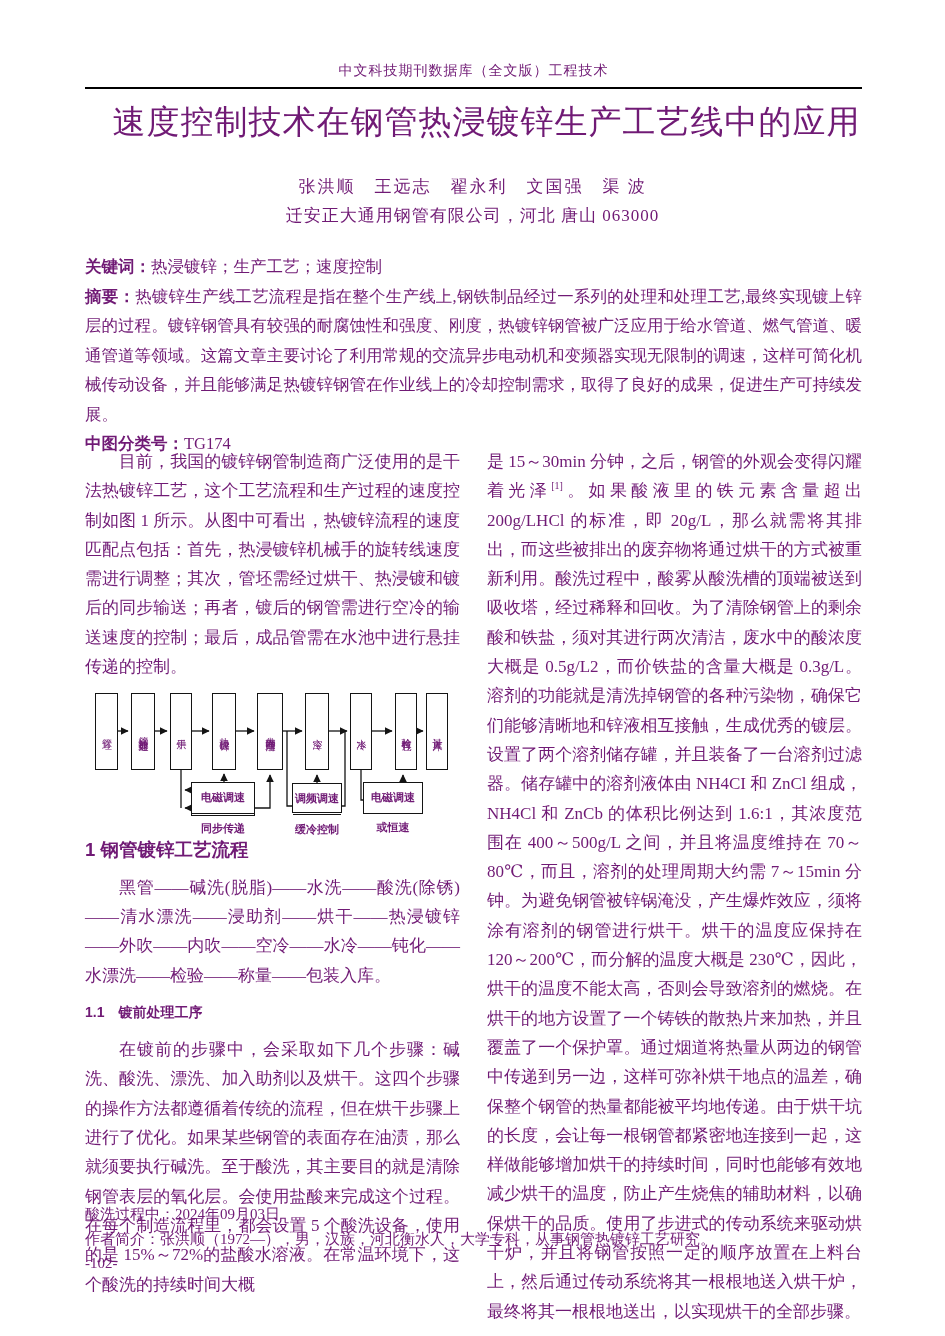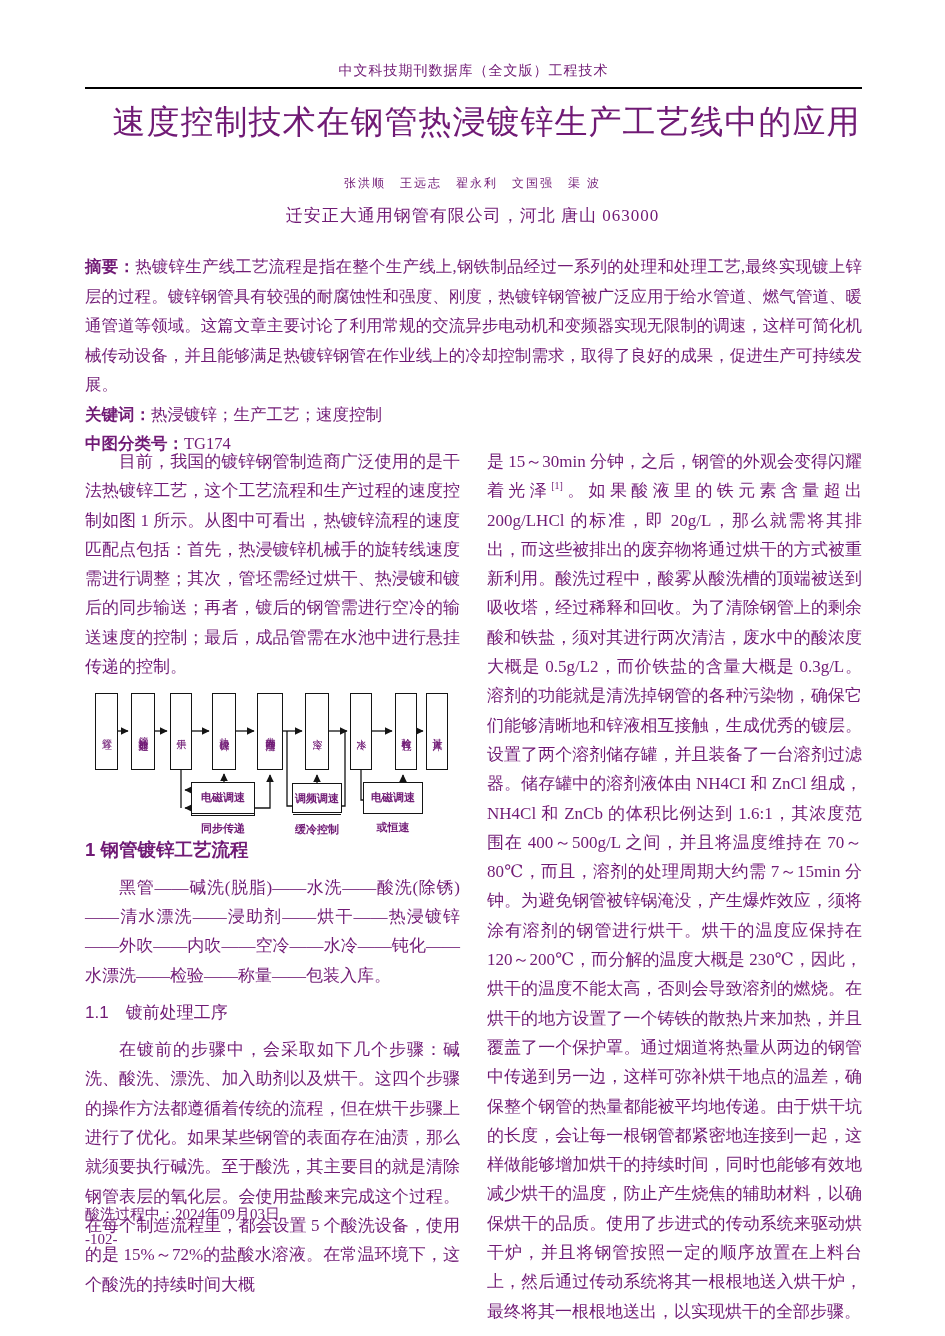--- a/index.html
+++ b/index.html
@@ -5,34 +5,34 @@
   html,body{margin:0;padding:0;background:#e8e8e8;}
   .page{position:relative;width:945px;height:1336px;margin:0 auto;background:#ffffff;color:#701a75;overflow:hidden;
         font-family:"Liberation Serif","DejaVu Serif",serif;}
   
   .jheader{position:absolute;top:62px;left:85px;width:777px;text-align:center;
            font-family:"Liberation Serif","DejaVu Serif",serif;font-size:14px;letter-spacing:1px;}
   .header-rule{position:absolute;top:87px;left:85px;width:777px;border-top:2px solid #000;height:0;}
   
   .ptitle{position:absolute;top:100px;left:0;width:945px;margin:0;text-align:center;
           font-family:"Liberation Sans","DejaVu Sans",sans-serif;font-weight:normal;font-size:33px;letter-spacing:1px;padding-left:14px;}
-  .authors{position:absolute;top:175px;left:0;width:945px;text-align:center;font-size:12px;letter-spacing:2px;}
+  .authors{position:absolute;top:175px;left:0;width:945px;text-align:center;font-size:17px;letter-spacing:2px;}
   .affiliation{position:absolute;top:204px;left:0;width:945px;text-align:center;font-size:17px;letter-spacing:1px;}
   
   .abstract{position:absolute;top:252px;left:85px;width:777px;font-size:16.5px;line-height:29.5px;text-align:justify;}
   .abstract p{margin:0;}
   .lab{font-family:"Liberation Sans","DejaVu Sans",sans-serif;font-weight:bold;}
   
   .columns{position:absolute;top:447px;left:85px;width:777px;display:flex;gap:27px;justify-content:space-between;}
   .col{width:375px;font-size:17px;line-height:29.3px;text-align:justify;}
   .col p.body{margin:0;}
   .indent{text-indent:2em;}
   sup{font-size:10px;line-height:0;}
   h2.sec1{font-family:"Liberation Sans","DejaVu Sans",sans-serif;font-weight:bold;font-size:18.5px;margin:10px 0 8px 0;}
-  h3.sec11{font-family:"Liberation Sans","DejaVu Sans",sans-serif;font-weight:normal;font-size:17px;margin:8px 0 8px 0;}
+  h3.sec11{font-family:"Liberation Sans","DejaVu Sans",sans-serif;font-weight:bold;font-size:14px;margin:8px 0 8px 0;}
   
   .figure{margin:6px 0 4px 0;width:375px;}
   .diagram{position:relative;width:375px;height:138px;}
   .diagram svg{position:absolute;left:0;top:0;}
   .pbox{position:absolute;top:6px;height:77px;border:1.5px solid #141414;background:#fff;box-sizing:border-box;
         display:flex;align-items:center;justify-content:center;
         writing-mode:vertical-rl;text-orientation:upright;font-size:10px;letter-spacing:1px;line-height:1;}
   .ctrl{position:absolute;border:1.5px solid #141414;background:#fff;box-sizing:border-box;display:flex;flex-direction:column;
         font-family:"Liberation Sans","DejaVu Sans",sans-serif;font-weight:bold;font-size:11px;text-align:center;}
   .ctrl .row{flex:1;display:flex;align-items:center;justify-content:center;}
@@ -49,22 +49,22 @@
 <div class="page">
 
   <div class="jheader">中文科技期刊数据库（全文版）工程技术</div>
   <div class="header-rule"></div>
 
   <h1 class="ptitle">速度控制技术在钢管热浸镀锌生产工艺线中的应用</h1>
   <div class="authors">张洪顺　王远志　翟永利　文国强　渠 波</div>
   <div class="affiliation">迁安正大通用钢管有限公司，河北 唐山 063000</div>
 
   <div class="abstract">
+    <p><span class="lab">关键词：</span><span>热浸镀锌；生产工艺；速度控制</span></p>
     <p><span class="lab">摘要：</span><span>热镀锌生产线工艺流程是指在整个生产线上,钢铁制品经过一系列的处理和处理工艺,最终实现镀上锌层的过程。镀锌钢管具有较强的耐腐蚀性和强度、刚度，热镀锌钢管被广泛应用于给水管道、燃气管道、暖通管道等领域。这篇文章主要讨论了利用常规的交流异步电动机和变频器实现无限制的调速，这样可简化机械传动设备，并且能够满足热镀锌钢管在作业线上的冷却控制需求，取得了良好的成果，促进生产可持续发展。</span></p>
-    <p><span class="lab">关键词：</span><span>热浸镀锌；生产工艺；速度控制</span></p>
     <p><span class="lab">中图分类号：</span><span>TG174</span></p>
   </div>
 
   <div class="columns">
 
     <div class="col">
       <p class="body indent">目前，我国的镀锌钢管制造商广泛使用的是干法热镀锌工艺，这个工艺流程和生产过程的速度控制如图 1 所示。从图中可看出，热镀锌流程的速度匹配点包括：首先，热浸镀锌机械手的旋转线速度需进行调整；其次，管坯需经过烘干、热浸镀和镀后的同步输送；再者，镀后的钢管需进行空冷的输送速度的控制；最后，成品管需在水池中进行悬挂传递的控制。</p>
 
       <div class="figure">
         <div class="diagram">
@@ -126,16 +126,17 @@
     </div>
 
     <div class="col">
       <p class="body"><span>是 15～30min 分钟，之后，钢管的外观会变得闪耀着光泽</span><sup>[1]</sup><span>。如果酸液里的铁元素含量超出 200g/LHCl 的标准，即 20g/L，那么就需将其排出，而这些被排出的废弃物将通过烘干的方式被重新利用。酸洗过程中，酸雾从酸洗槽的顶端被送到吸收塔，经过稀释和回收。为了清除钢管上的剩余酸和铁盐，须对其进行两次清洁，废水中的酸浓度大概是 0.5g/L2，而价铁盐的含量大概是 0.3g/L。溶剂的功能就是清洗掉钢管的各种污染物，确保它们能够清晰地和锌液相互接触，生成优秀的镀层。设置了两个溶剂储存罐，并且装备了一台溶剂过滤器。储存罐中的溶剂液体由 NH4CI 和 ZnCl 组成，NH4Cl 和 ZnCb 的体积比例达到 1.6:1，其浓度范围在 400～500g/L 之间，并且将温度维持在 70～80℃，而且，溶剂的处理周期大约需 7～15min 分钟。为避免钢管被锌锅淹没，产生爆炸效应，须将涂有溶剂的钢管进行烘干。烘干的温度应保持在 120～200℃，而分解的温度大概是 230℃，因此，烘干的温度不能太高，否则会导致溶剂的燃烧。在烘干的地方设置了一个铸铁的散热片来加热，并且覆盖了一个保护罩。通过烟道将热量从两边的钢管中传递到另一边，这样可弥补烘干地点的温差，确保整个钢管的热量都能被平均地传递。由于烘干坑的长度，会让每一根钢管都紧密地连接到一起，这样做能够增加烘干的持续时间，同时也能够有效地减少烘干的温度，防止产生烧焦的辅助材料，以确保烘干的品质。使用了步进式的传动系统来驱动烘干炉，并且将钢管按照一定的顺序放置在上料台上，然后通过传动系统将其一根根地送入烘干炉，最终将其一根根地送出，以实现烘干的全部步骤。</span></p>
     </div>
 
   </div>
 
   <div class="pfooter">
     <div>酸洗过程中：2024年09月03日</div>
+    <div>作者简介：张洪顺（1972—），男，汉族，河北衡水人，大学专科，从事钢管热镀锌工艺研究。</div>
     <div>-102-</div>
   </div>
 
 </div>
 
 </body></html>

